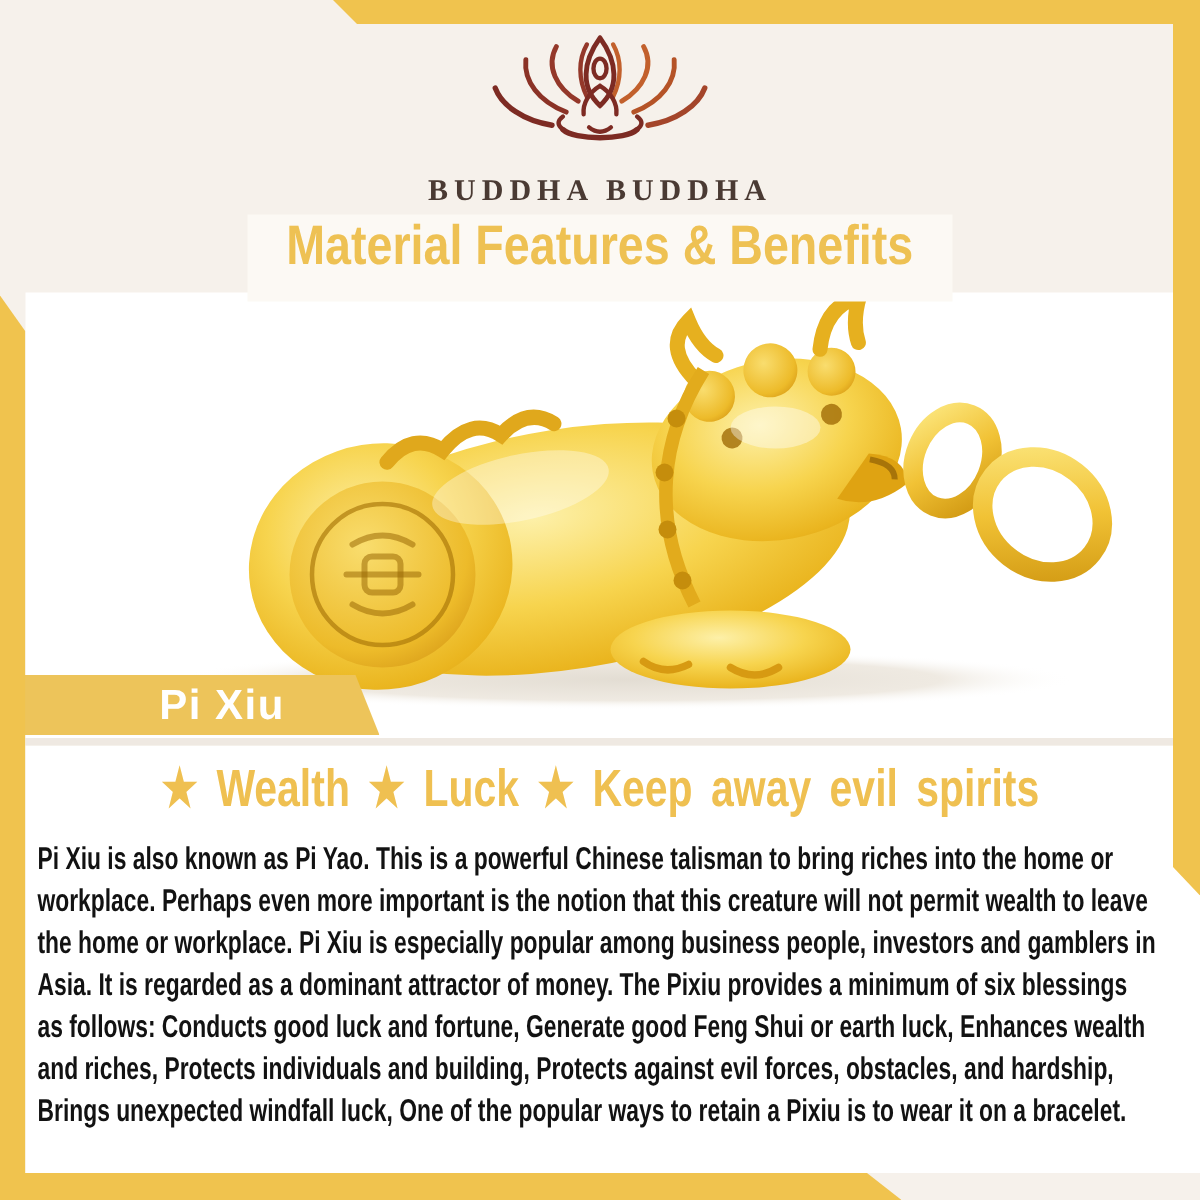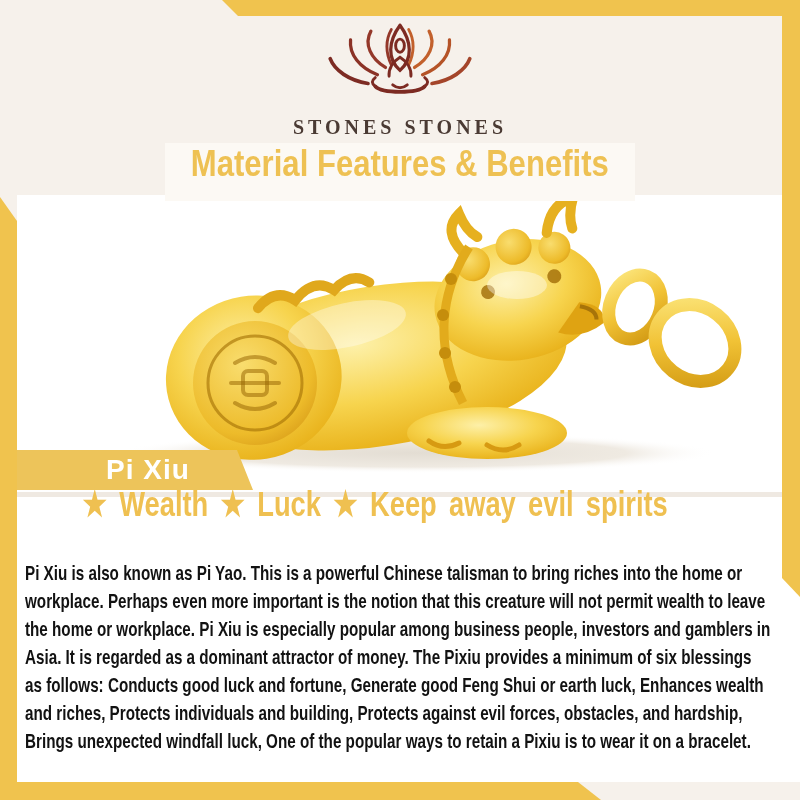--- a/index.html
+++ b/index.html
@@ -57,21 +57,21 @@
   .pixiu-banner .pixiu-label{
     font-size:28px;font-weight:bold;color:#ffffff;letter-spacing:1px;margin-left:28px;
   }
 
   
   .content{
     position:absolute;left:17px;top:497px;width:783px;height:285px;
     background:#ffffff;z-index:1;
   }
   .star-heading{
-    position:absolute;left:0;top:481px;width:800px;z-index:3;
+    position:absolute;left:0;top:503px;width:800px;text-align:center;z-index:3;
     font-size:35px;font-weight:bold;color:#efc051;line-height:46px;white-space:nowrap;
   }
   .star-heading .inner{
     display:inline-block;transform:scaleX(0.78);transform-origin:center;
     word-spacing:6px;
   }
   .description{
     position:absolute;left:25px;top:559px;width:1030px;z-index:3;
     font-size:21px;font-weight:bold;color:#121212;line-height:28px;
     transform:scaleX(0.725);transform-origin:left top;
@@ -98,21 +98,21 @@
       <path d="M66,84 C40,80 20,66 14,50" stroke="#7d2b23" stroke-width="5"></path>
       <path d="M110,4 C94,26 92,50 110,66 C128,50 126,26 110,4" stroke="#7d2b23" stroke-width="4.5"></path>
       <ellipse cx="110" cy="32" rx="6" ry="9" stroke="#7d2b23" stroke-width="4"></ellipse>
       <path d="M110,48 C100,54 94,64 95,74 M110,48 C120,54 126,64 125,74" stroke="#7d2b23" stroke-width="4"></path>
       <path d="M76,88 C86,98 134,98 144,88" stroke="#7d2b23" stroke-width="5"></path>
       <path d="M76,88 q-8,-6 0,-12 M144,88 q8,-6 0,-12" stroke="#7d2b23" stroke-width="4"></path>
       <path d="M100,86 q10,8 20,0" stroke="#7d2b23" stroke-width="4"></path>
     </g>
   </svg>
 </div>
-<div class="brand-name">STONES STONES</div>
+<div class="brand-name">BUDDHA BUDDHA</div>
 
 <div class="title-band">
   <div class="title">Material Features &amp; Benefits</div>
 </div>
 
 <div class="photo-panel">
   <svg viewBox="0 0 765 297" aria-hidden="true">
     <defs>
       <radialGradient id="gBody" cx="45%" cy="35%" r="80%">
         <stop offset="0" stop-color="#fdf0a8"></stop>

